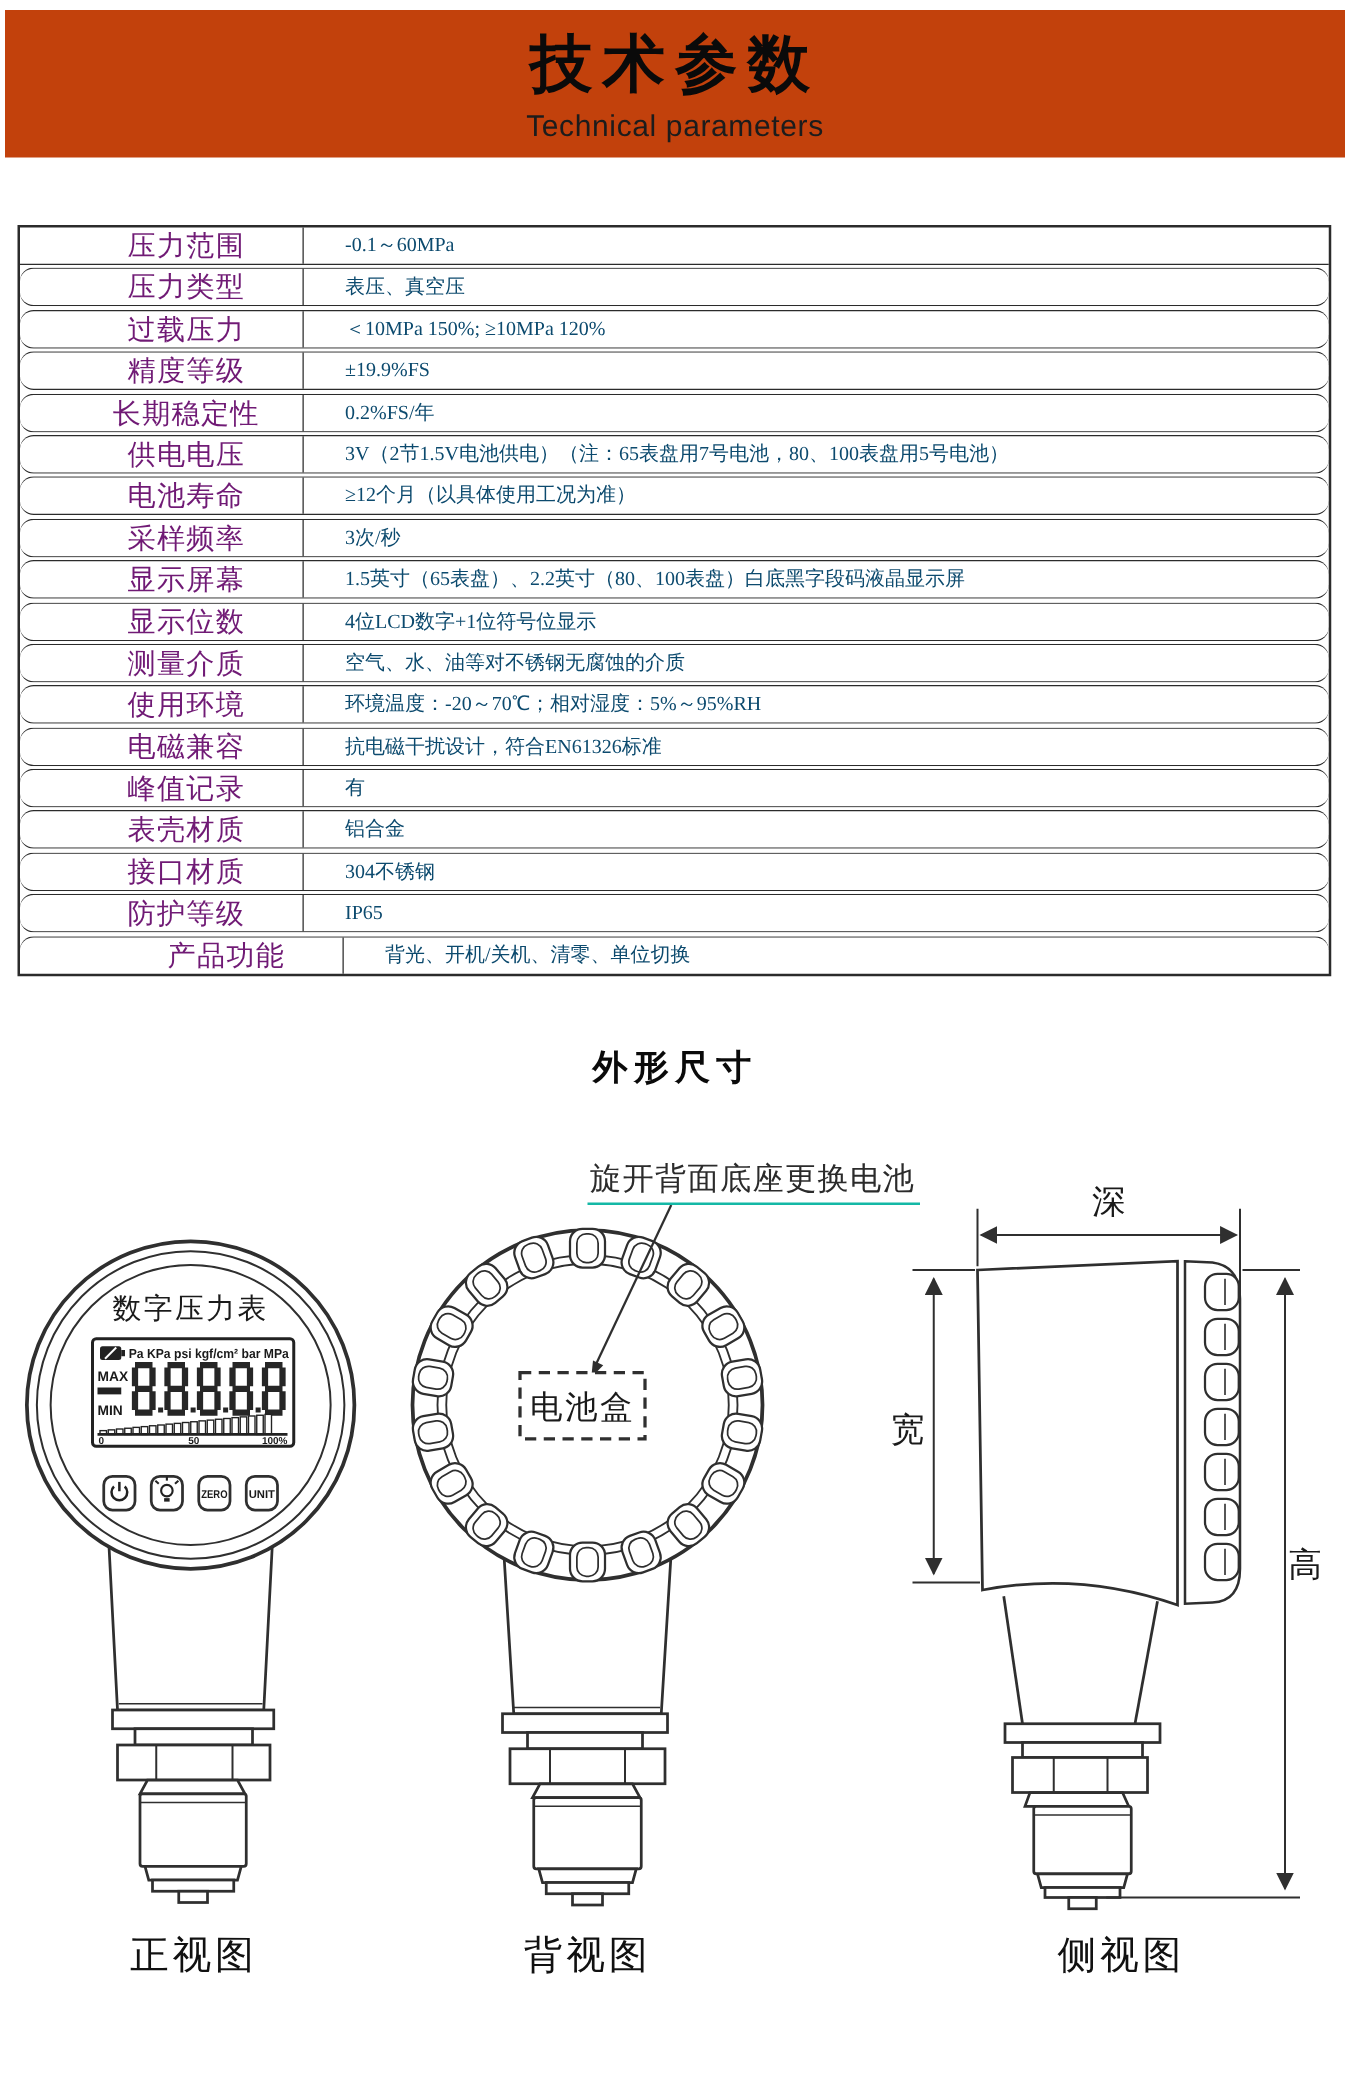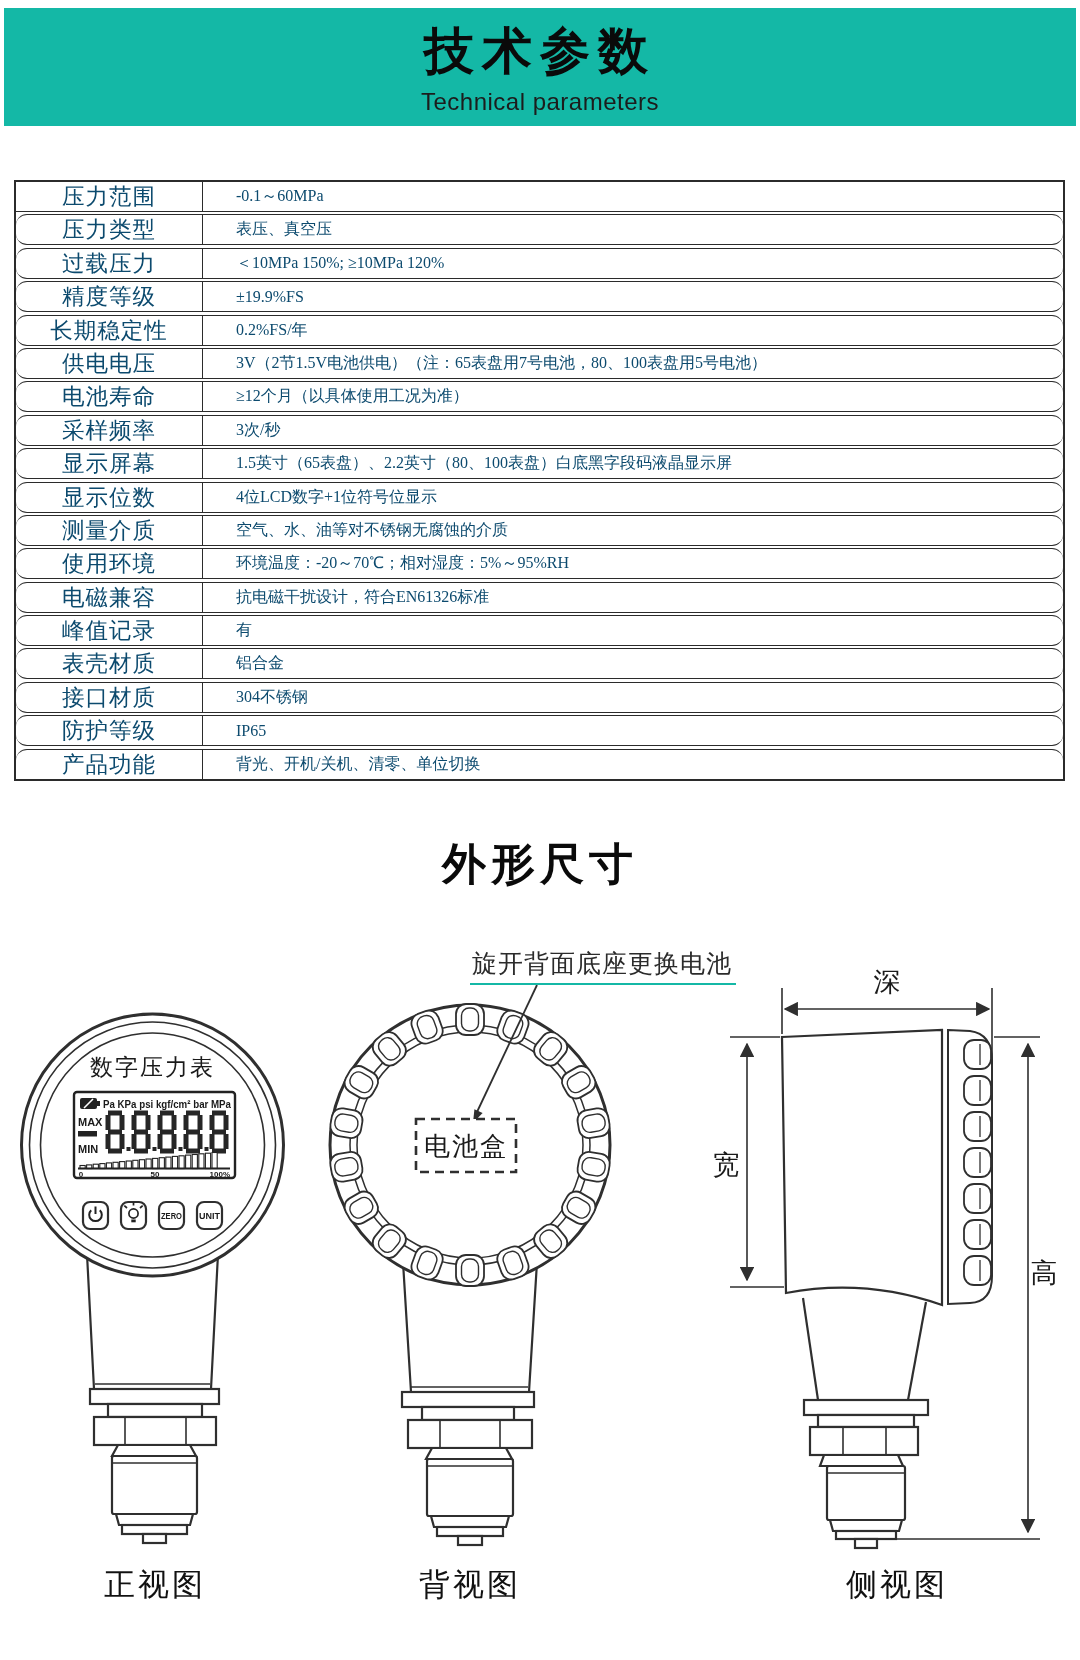--- a/index.html
+++ b/index.html
@@ -1,31 +1,31 @@
 <!DOCTYPE html>
 <html><head>
 <meta charset="utf-8">
 <style>
   html,body{margin:0;padding:0;}
   body{width:1080px;height:1660px;background:#fff;position:relative;overflow:hidden;
        font-family:"Liberation Sans",sans-serif;color:#222;}
-  .band{margin:8px 4px 0 4px;height:118px;background:#14b8a6;display:flex;flex-direction:column;
+  .band{margin:8px 4px 0 4px;height:118px;background:#c2410c;display:flex;flex-direction:column;
         align-items:center;justify-content:center;}
   .title-cn{font-size:50px;font-weight:800;letter-spacing:8px;color:#0a0a0a;}
   .title-en{font-size:24px;color:#1c1c1c;margin-top:3px;letter-spacing:.5px;}
   .spec-table{margin:54px 15px 0 14px;border:2.2px solid #2b2b2b;}
   .spec-row{display:flex;align-items:stretch;height:29px;border-bottom:1.6px solid #2b2b2b;}
   .spec-row + .spec-row{border-top:1.6px solid #2b2b2b;margin-top:2.4px;border-radius:11px;}
-  .spec-row:last-child{border-bottom:none;}
+  .spec-row:last-child{border-bottom:none;padding-left:32px;}
   .spec-label{width:186px;border-right:1.6px solid #2b2b2b;display:flex;align-items:center;
               justify-content:center;font-size:22.5px;font-family:"Liberation Serif",serif;
-              letter-spacing:1px;color:#0c4a6e;}
+              letter-spacing:1px;color:#701a75;margin-left:40px;}
   .spec-value{flex:1;display:flex;align-items:center;padding-left:33px;font-size:16px;
               font-family:"Liberation Serif",serif;color:#0c4a6e;white-space:nowrap;}
-  .section-title{text-align:center;font-size:44px;font-weight:700;letter-spacing:5px;
+  .section-title{text-align:center;font-size:28px;font-weight:700;letter-spacing:5px;
                  margin-top:54px;color:#0a0a0a;}
   .drawings{position:relative;height:710px;margin-top:48px;}
   .view-svg{position:absolute;top:0;}
   #front-svg{left:0;}
   #back-svg{left:310px;}
   #side-svg{left:640px;}
   .annotation{position:absolute;left:470px;top:5px;font-size:25px;color:#2b2b2b;
               border-bottom:2px solid #14b8a6;padding:0 4px 3px 2px;letter-spacing:1px;}
   .caption{position:absolute;top:622px;width:230px;text-align:center;font-size:31px;
            font-weight:400;letter-spacing:3px;color:#111;}

